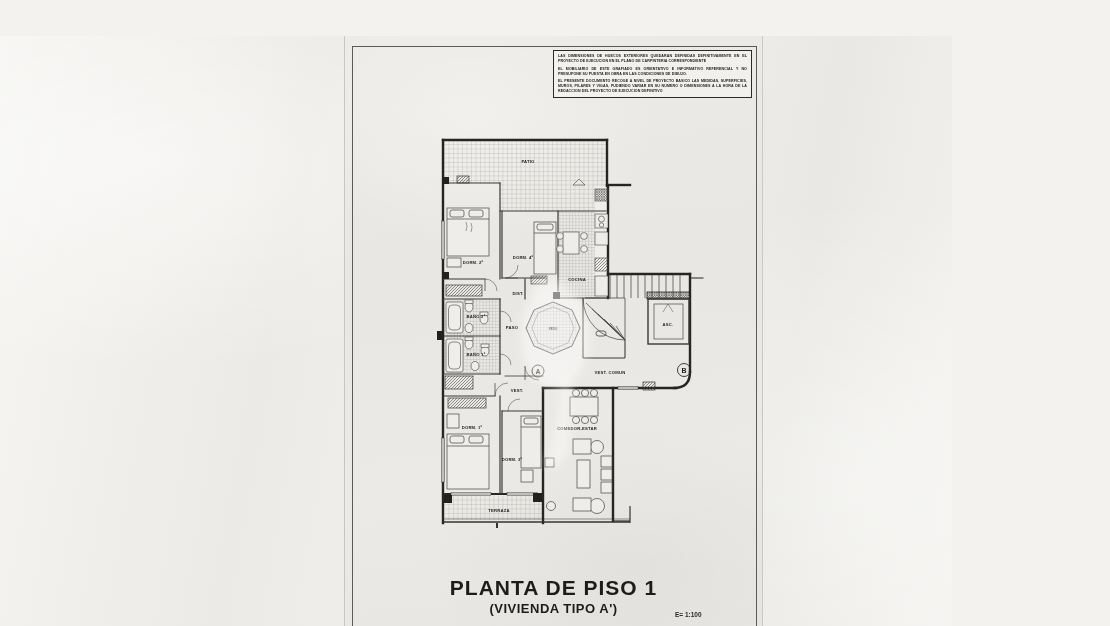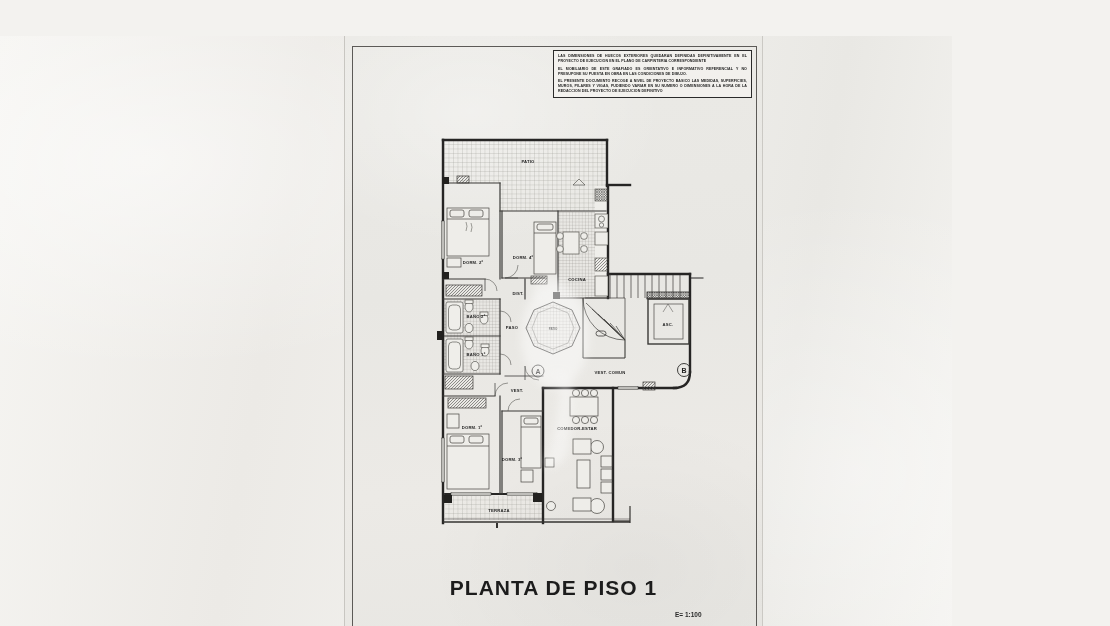--- a/index.html
+++ b/index.html
@@ -332,16 +332,17 @@
 
       <g filter="url(#soft)" opacity="0.55">
         <ellipse cx="210" cy="300" rx="34" ry="52" fill="#ffffff" opacity="0.8"></ellipse>
         <path d="M196 340 q22 -8 18 28 q-4 36 -16 62 q20 6 26 -18 l4 -60 q-2 -26 -32 -12z" fill="#ffffff" opacity="0.7"></path>
         <ellipse cx="205" cy="255" rx="18" ry="14" fill="#ffffff" opacity="0.6"></ellipse>
       </g>
     </svg>
 
     <div class="titleblock">
       <div class="main">PLANTA DE PISO 1</div>
+      <div class="sub">(VIVIENDA TIPO A')</div>
     </div>
     <div class="scale-note">E= 1:100</div>
   </div>
 </div>
 
 </body></html>

